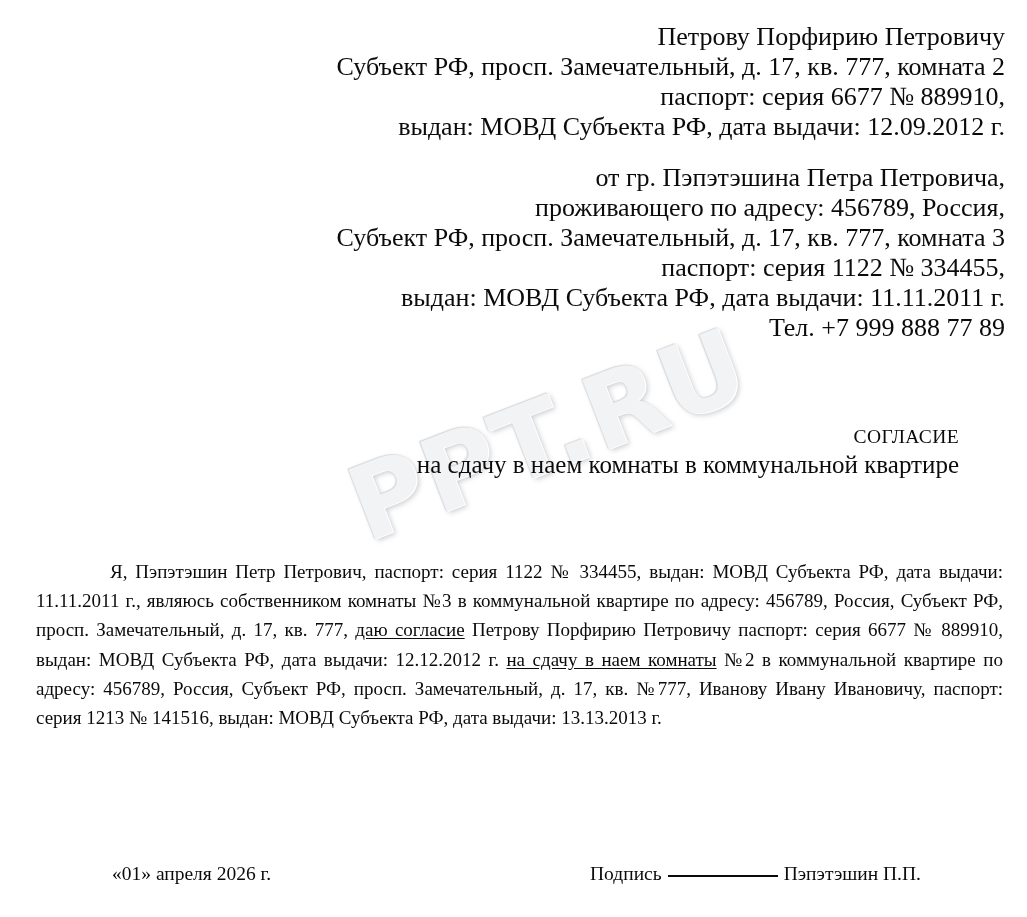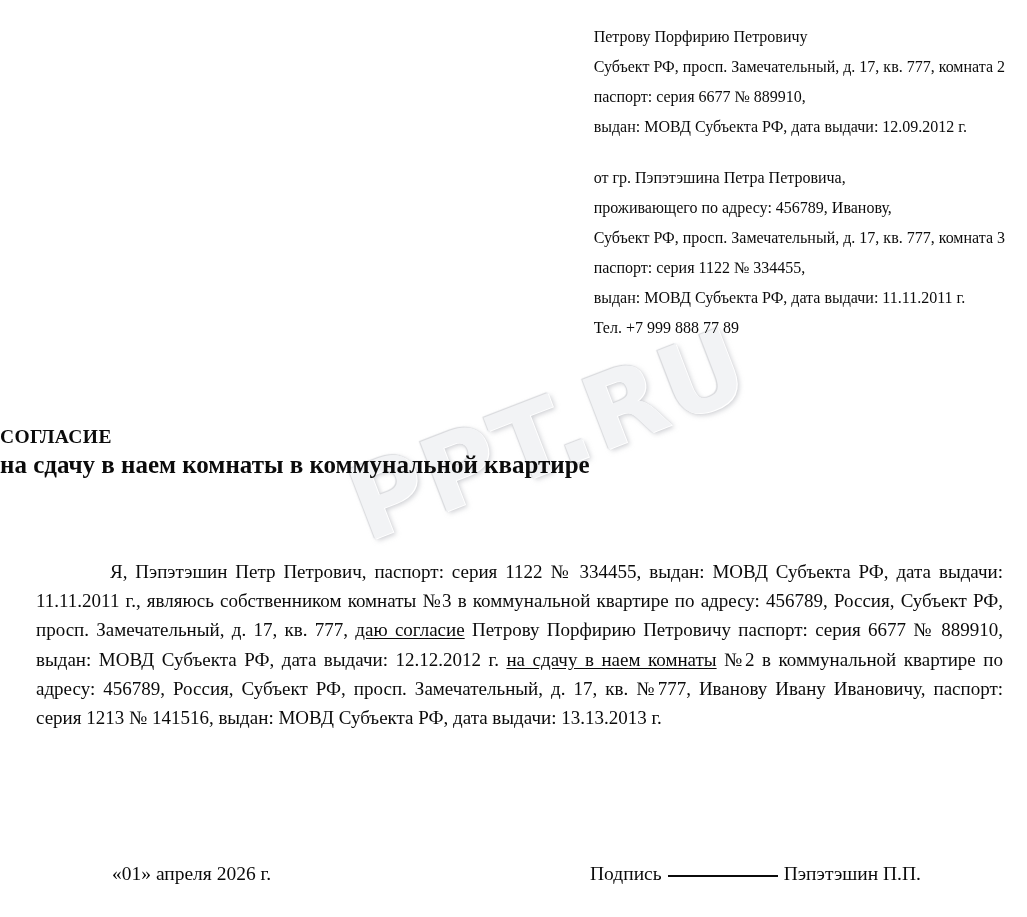--- a/index.html
+++ b/index.html
@@ -57,36 +57,35 @@
 
   
   #content {
     position: relative;
     z-index: 2;
   }
 
   .hdr-block {
     position: absolute;
     right: 22px;
-    text-align: left;
-    font-size: 16px;
+    text-align: right;
+    font-size: 26px;
     line-height: 30px;
     white-space: nowrap;
   }
   #hdr-addressee { top: 22px; }
   #hdr-applicant { top: 163px; }
   .hdr-line { display: block; }
 
   #title-wrap {
     position: absolute;
     left: 0;
     top: 424px;
     width: 959px;
-    text-align: left;
-    font-weight: bold;
+    text-align: right;
   }
   #doc-title {
     display: block;
     font-size: 19.5px;
     line-height: 26px;
     letter-spacing: 0.4px;
   }
   #doc-subtitle {
     display: block;
     font-size: 25px;
@@ -147,21 +146,21 @@
 
     <div class="hdr-block" id="hdr-addressee">
       <span class="hdr-line">Петрову Порфирию Петровичу</span>
       <span class="hdr-line">Субъект РФ, просп. Замечательный, д. 17, кв. 777, комната 2</span>
       <span class="hdr-line">паспорт: серия 6677 № 889910,</span>
       <span class="hdr-line">выдан: МОВД Субъекта РФ, дата выдачи: 12.09.2012 г.</span>
     </div>
 
     <div class="hdr-block" id="hdr-applicant">
       <span class="hdr-line">от гр. Пэпэтэшина Петра Петровича,</span>
-      <span class="hdr-line">проживающего по адресу: 456789, Иванову,</span>
+      <span class="hdr-line">проживающего по адресу: 456789, Россия,</span>
       <span class="hdr-line">Субъект РФ, просп. Замечательный, д. 17, кв. 777, комната 3</span>
       <span class="hdr-line">паспорт: серия 1122 № 334455,</span>
       <span class="hdr-line">выдан: МОВД Субъекта РФ, дата выдачи: 11.11.2011 г.</span>
       <span class="hdr-line">Тел. +7 999 888 77 89</span>
     </div>
 
     <div id="title-wrap">
       <span id="doc-title">СОГЛАСИЕ</span>
       <span id="doc-subtitle">на сдачу в наем комнаты в коммунальной квартире</span>
     </div>

